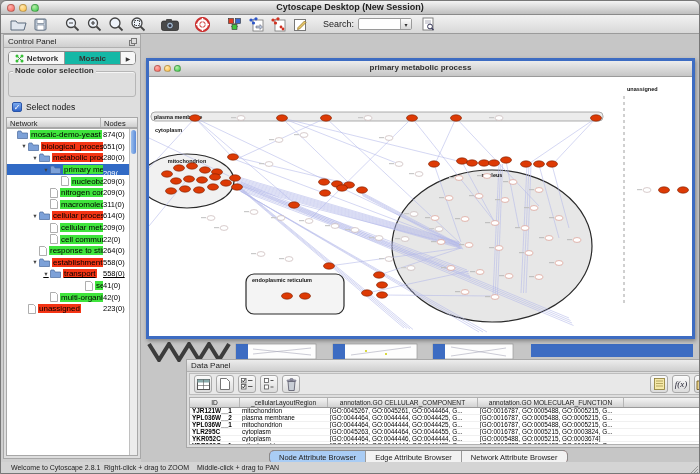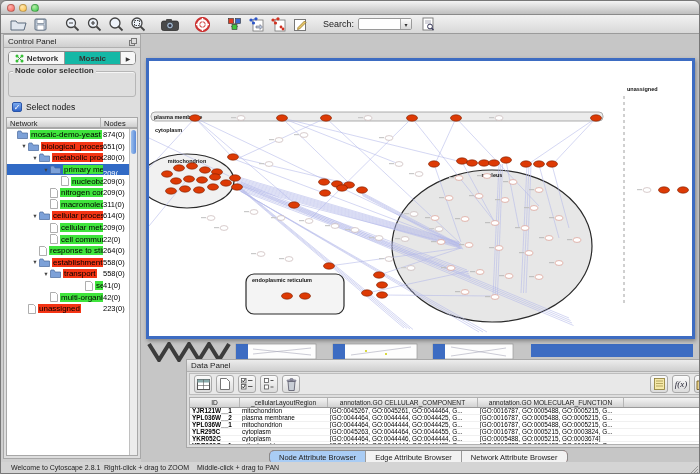--- a/index.html
+++ b/index.html
@@ -87,20 +87,21 @@
 <body>
 
 <div class="app">
 
   <div class="titlebar">
     <div class="lights">
       <span class="tl red"></span>
       <span class="tl yellow"></span>
       <span class="tl green"></span>
     </div>
+    <div class="wtitle">Cytoscape Desktop (New Session)</div>
   </div>
 
   <div class="toolbar">
     <div class="tbtn">
         <svg width="17" height="13">
           <path d="M1 3 L6 3 L7.5 5 L16 5 L14 12 L1 12 Z" fill="#dfe6ee" stroke="#5a6a7c" stroke-width="1"></path>
         </svg>
       </div>
     <div class="tbtn">
         <svg width="13" height="13">
@@ -366,21 +367,21 @@
           <div class="trow" style="padding-left: 24px;">
             <span class="arr">▼</span>
             <span style="display:flex">
               <svg width="11" height="9" viewBox="0 0 11 9" style="flex:0 0 auto;margin-right:2px">
                 <path d="M0.5 2 L0.5 8.5 L10.5 8.5 L10.5 3 L5 3 L4 1 L1 1 Z" fill="#7da1d8" stroke="#49689c" stroke-width="0.7"></path>
               </svg>
             </span>
             <span class="lbl red">establishment of lo</span>
             <span class="cnt">558(0)</span>
           </div>
-          <div class="trow" style="padding-left: 35px;">
+          <div class="trow" style="padding-left: 35px; text-decoration: underline;">
             <span class="arr">▼</span>
             <span style="display:flex">
               <svg width="11" height="9" viewBox="0 0 11 9" style="flex:0 0 auto;margin-right:2px">
                 <path d="M0.5 2 L0.5 8.5 L10.5 8.5 L10.5 3 L5 3 L4 1 L1 1 Z" fill="#7da1d8" stroke="#49689c" stroke-width="0.7"></path>
               </svg>
             </span>
             <span class="lbl red">transport</span>
             <span class="cnt">558(0)</span>
           </div>
           <div class="trow" style="padding-left: 70px;">
@@ -434,20 +435,28 @@
             <line x1="210" y1="13" x2="270" y2="5" stroke="#aab" stroke-width=".6"></line>
           <rect x="292" y="2" width="80" height="15" fill="#fdfdfd" stroke="#999" stroke-width=".7"></rect>
             <rect x="292" y="2" width="12" height="15" fill="#3d6cc2"></rect>
             <line x1="310" y1="5" x2="365" y2="14" stroke="#aab" stroke-width=".6"></line>
             <line x1="310" y1="14" x2="365" y2="6" stroke="#aab" stroke-width=".6"></line>
           <rect x="390" y="2" width="162" height="13" fill="#3d6cc2"></rect>
         </svg>
       </div>
 
       <div class="iframe">
+        <div class="if-title">
+          <div class="lights">
+            <span class="tl red"></span>
+            <span class="tl yellow"></span>
+            <span class="tl green"></span>
+          </div>
+          <span class="if-name">primary metabolic process</span>
+        </div>
         <div class="if-canvas">
           <svg id="net" width="543" height="258" viewBox="0 0 543 258">
               <rect x="2" y="34" width="452" height="9" rx="4" fill="#ececec" stroke="#9a9a9a" stroke-width="0.8"></rect>
               <ellipse cx="38" cy="103" rx="47" ry="27" fill="#f1f1f1" stroke="#2a2a2a" stroke-width="1.2"></ellipse>
               <ellipse cx="343" cy="168" rx="100" ry="76" fill="#e7e7e7" stroke="#2a2a2a" stroke-width="1.2"></ellipse>
               <rect x="97" y="196" width="98" height="40" rx="8" fill="#f4f4f4" stroke="#2a2a2a" stroke-width="1.2"></rect>
               <line x1="475" y1="18" x2="475" y2="225" stroke="#888" stroke-width="0.8" stroke-dasharray="3,3"></line>
               <line x1="86" y1="98" x2="310" y2="164" stroke="#b4b8ea" stroke-width="0.6" opacity="0.95"></line>
               <line x1="86.4" y1="99.3" x2="310.6" y2="165" stroke="#b4b8ea" stroke-width="0.6" opacity="0.95"></line>
               <line x1="86.8" y1="100.6" x2="311.2" y2="166" stroke="#b4b8ea" stroke-width="0.6" opacity="0.95"></line>

